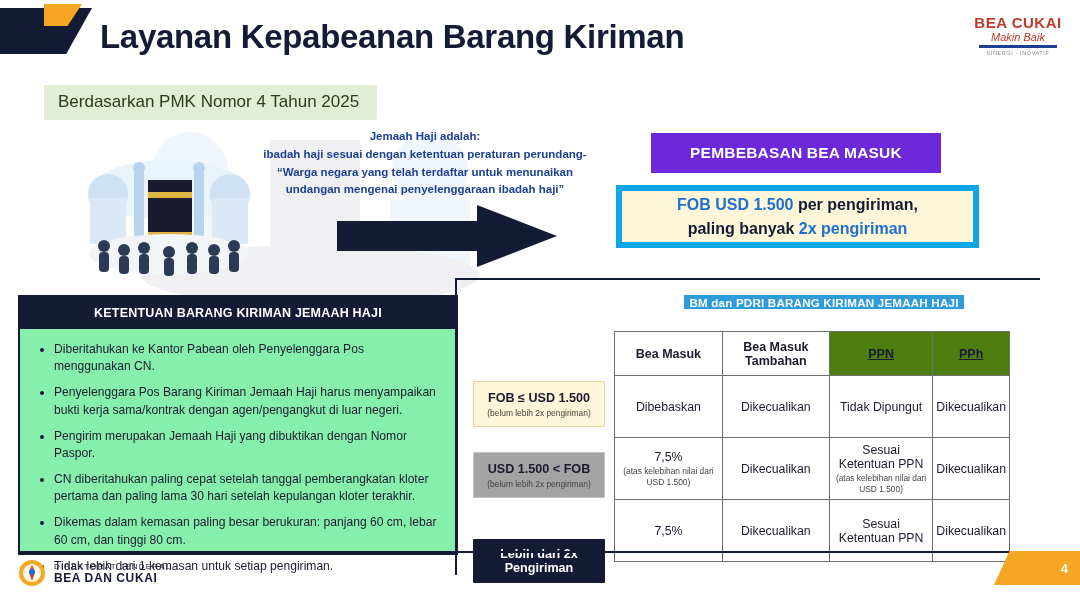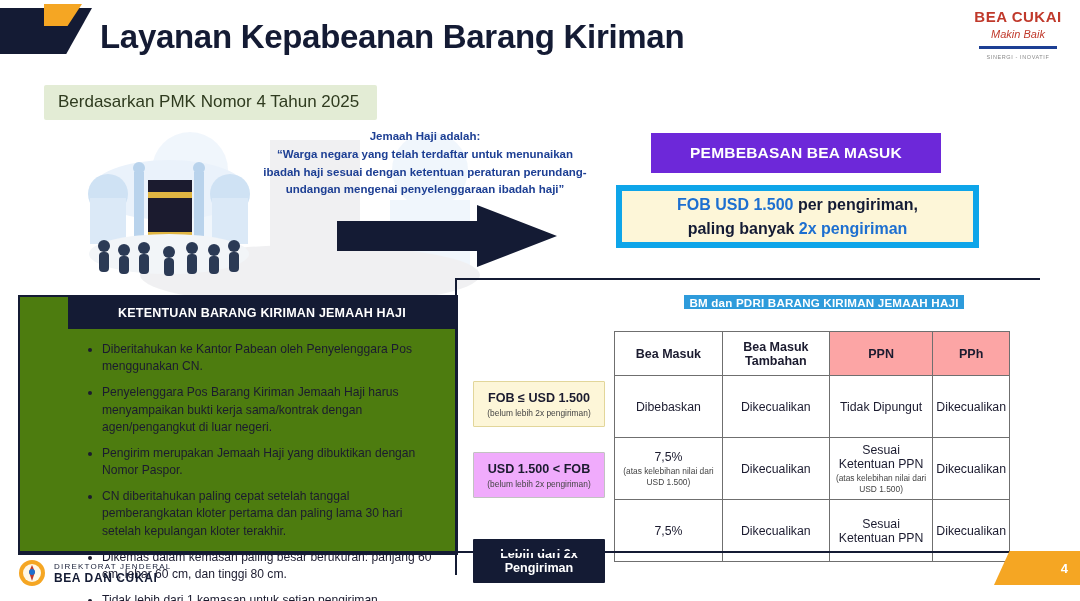--- a/index.html
+++ b/index.html
@@ -40,22 +40,22 @@
   }
   .subtitle-box {
     position:absolute; left:44px; top:85px;
     background:#e3ecd5; color:#2f3b1f;
     padding:7px 18px 8px 14px; font-size:17px;
     border-radius:2px;
   }
 
   
   .logo {
-    position:absolute; right:14px; top:8px; width:96px; height:52px;
-    display:flex; flex-direction:column; align-items:center; justify-content:space-between;
+    position:absolute; right:14px; top:14px; width:96px; height:52px;
+    display:flex; flex-direction:column; align-items:center; justify-content:flex-start;
   }
   .logo-main { font-size:15px; font-weight:bold; color:#c0392b; letter-spacing:.5px;}
   .logo-sub  { font-size:11px; font-style:italic; color:#c0392b; }
   .logo-tag  { font-size:5.5px; color:#8a8a8a; letter-spacing:.6px; margin-top:2px;}
   .logo-bar  { width:78px; height:3px; background:#1c3f94; margin-top:2px; }
 
   
   .illus {
     position:absolute; left:74px; top:128px; width:190px; height:152px;
   }
@@ -84,21 +84,21 @@
     background:#fdf6d8; border:6px solid #0ea5e9;
     display:flex; flex-direction:column; align-items:center; justify-content:center;
     font-size:16px; line-height:1.5;
   }
   .pembebasan-body .l1, .pembebasan-body .l2 { color:#141b34; font-weight:bold; }
   .blue { color:#1d6fd0; }
 
   
   .ket-panel {
     position:absolute; left:18px; top:295px; width:440px; height:260px;
-    border:2px solid #141b34; background:#4d7c0f;padding-left:48px;
+    border:2px solid #141b34; background:#86efac;
   }
   .ket-head {
     background:#141b34; color:#fff; height:32px;
     display:flex; align-items:center; justify-content:center;
     font-size:12.5px; font-weight:bold; letter-spacing:.2px;
   }
   .ket-list { margin:0; padding:12px 14px 0 34px; }
   .ket-list li {
     font-size:12.1px; line-height:1.42; margin-bottom:9px; color:#1b1b2f;
   }
@@ -116,32 +116,32 @@
 
   table.matrix {
     position:absolute; left:614px; top:331px;
     border-collapse:collapse; width:396px;
   }
   table.matrix th, table.matrix td {
     border:1px solid #6f6f6f; text-align:center; vertical-align:middle;
     font-size:12.3px; color:#1b1b2f; padding:4px 3px;
   }
   table.matrix th { height:44px; font-weight:bold; font-size:12.5px; background:#fff; }
-  table.matrix th.hl { background:#fca5a5; }
+  table.matrix th.hl { background:#4d7c0f;text-decoration:underline; }
   table.matrix td { height:62px; }
   .tiny { display:block; font-size:8.4px; line-height:1.25; color:#444; margin-top:2px; }
 
   
   .rowlabel {
     position:absolute; width:132px; display:flex; flex-direction:column;
     align-items:center; justify-content:center; text-align:center;
     font-weight:bold; border-radius:1px;
   }
   .rl1 { left:473px; top:381px; height:46px; background:#fdf6d8; border:1px solid #e2d69a; color:#1b1b2f; font-size:12.6px;}
-  .rl2 { left:473px; top:452px; height:46px; background:#f0abfc; border:1px solid #c2c2c2; color:#1b1b2f; font-size:12.6px;}
+  .rl2 { left:473px; top:452px; height:46px; background:#a3a3a3; border:1px solid #c2c2c2; color:#1b1b2f; font-size:12.6px;}
   .rl3 { left:473px; top:518px; height:44px; background:#141b34; color:#ffffff; font-size:12.6px;margin-top:21px;}
   .rowlabel .sub { font-weight:normal; font-size:8.4px; margin-top:3px; color:#444; }
 
   
   .footer-logo { position:absolute; left:18px; bottom:14px; display:flex; align-items:center; gap:8px;}
   .seal { width:28px; height:28px; }
   .f-t1 { font-size:8px; letter-spacing:1.2px; color:#141b34; }
   .f-t2 { font-size:12px; font-weight:bold; letter-spacing:.6px; color:#141b34; }
   .footer-rule { position:absolute; left:18px; bottom:48px; width:1044px; height:2px; background:#141b34; }
   .page-num {
@@ -205,22 +205,22 @@
         <rect x="113" y="126" width="10" height="20" rx="4"></rect>
       <circle cx="140" cy="122" r="6"></circle>
         <rect x="135" y="128" width="10" height="18" rx="4"></rect>
       <circle cx="160" cy="118" r="6"></circle>
         <rect x="155" y="124" width="10" height="20" rx="4"></rect>
     </g>
   </svg>
 
   <div class="quote">
     <div class="q-head">Jemaah Haji adalah:</div>
+    <div class="q-body">ibadah haji sesuai dengan ketentuan peraturan perundang-</div>
     <div class="q-body">“Warga negara yang telah terdaftar untuk menunaikan</div>
-    <div class="q-body">ibadah haji sesuai dengan ketentuan peraturan perundang-</div>
     <div class="q-body">undangan mengenai penyelenggaraan ibadah haji”</div>
   </div>
 
   <svg class="arrow" viewBox="0 0 220 62">
     <polygon points="0,16 140,16 140,0 220,31 140,62 140,46 0,46" fill="#141b34"></polygon>
   </svg>
 
   <div class="pembebasan-head">PEMBEBASAN BEA MASUK</div>
   <div class="pembebasan-body">
     <div class="l1">

